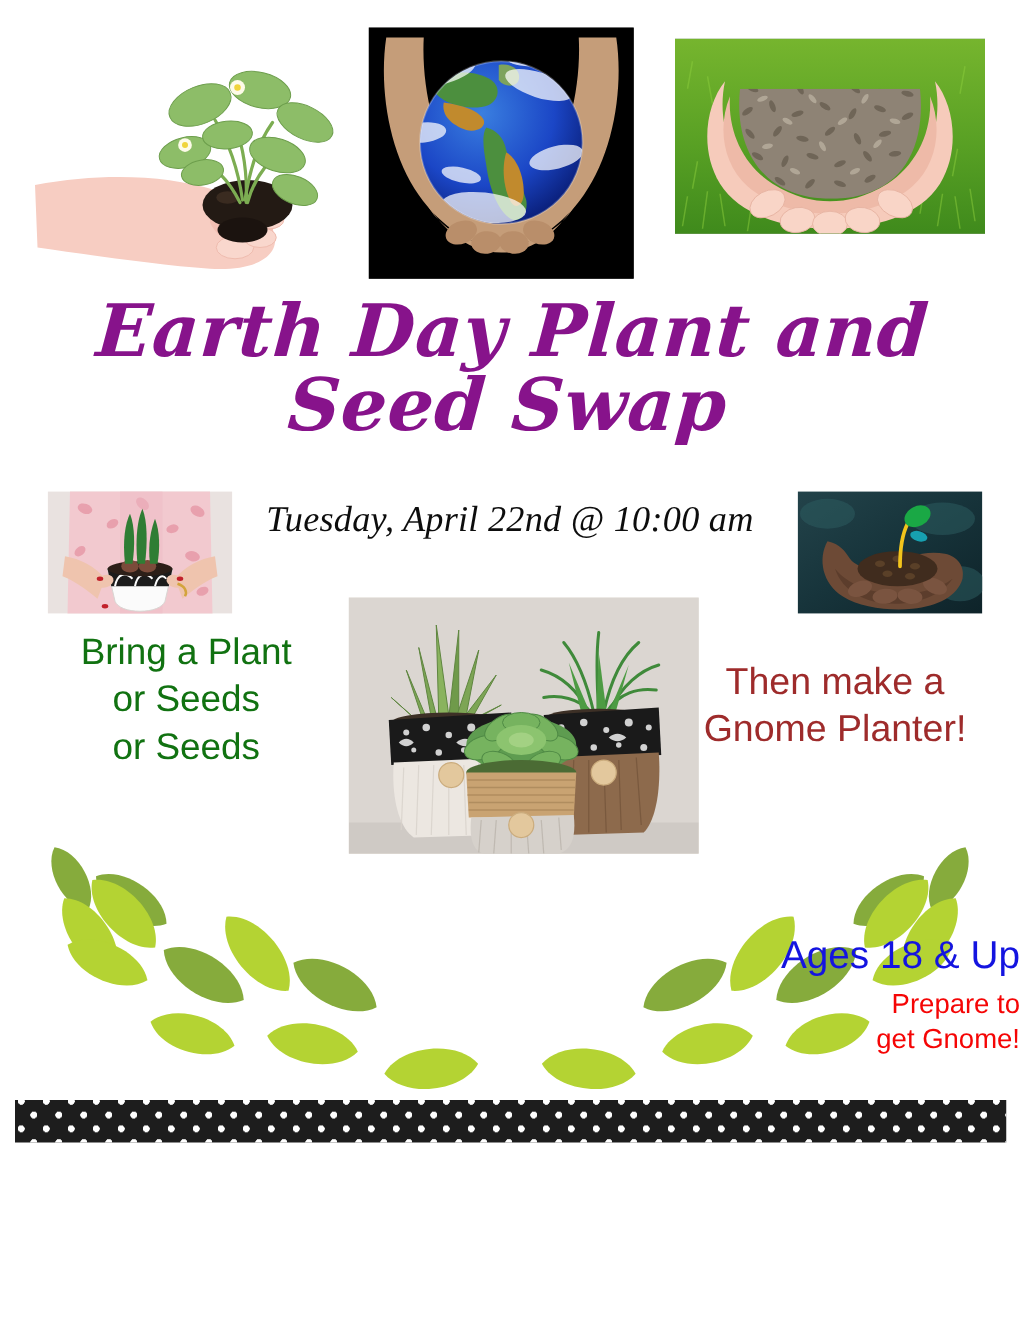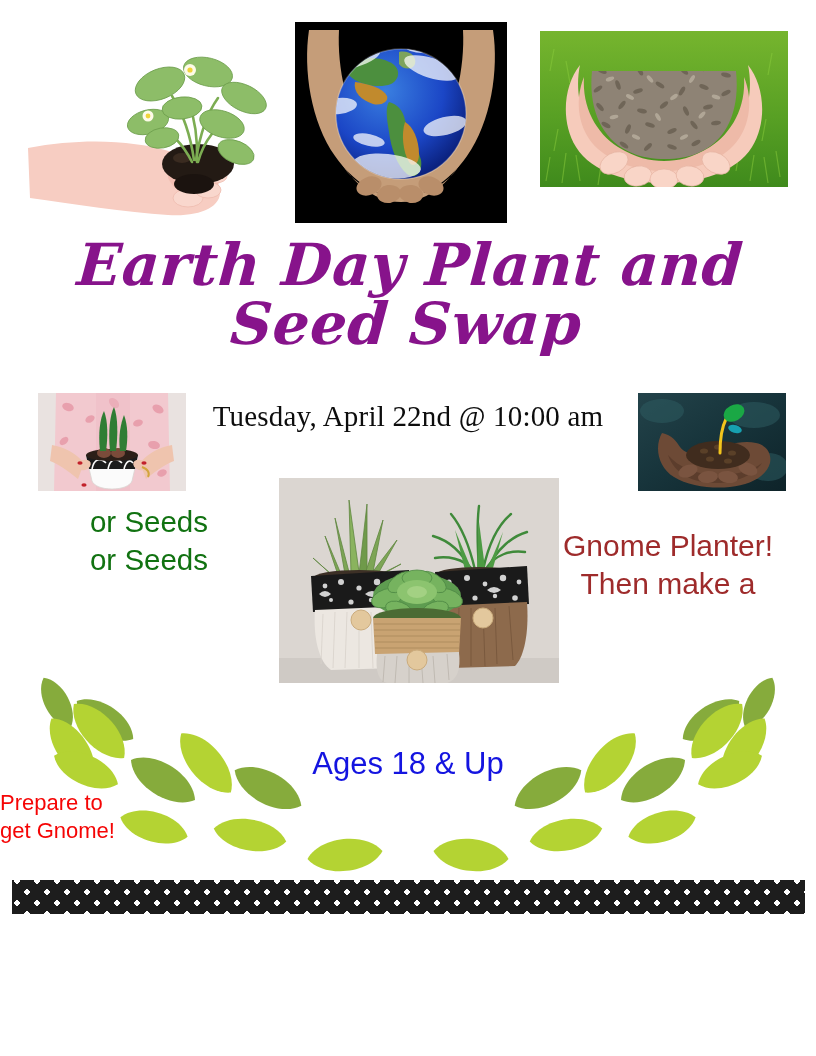--- a/index.html
+++ b/index.html
@@ -57,20 +57,21 @@
   #title-block .l2 { display:block; }
 
   
   #date-line {
     left: 0; right: 0; top: 400px;
     text-align: center;
     font-family: "Liberation Serif", "DejaVu Serif", serif;
     font-size: 29px;
     color: #0d0d0d;
     letter-spacing: 0.2px;
+    font-style: italic;
   }
 
   
   #bring-take-text {
     left: 24px; top: 503px; width: 250px;
     text-align: center;
     color: #117211;
     font-size: 29.5px;
     line-height: 1.28;
     font-family: "Liberation Sans", sans-serif;
@@ -82,30 +83,30 @@
     text-align: center;
     color: #9e2b2b;
     font-size: 30px;
     line-height: 1.28;
     font-family: "Liberation Sans", sans-serif;
   }
 
   
   #ages-text {
     left: 0; right: 0; top: 746px;
-    text-align: center;
+    text-align: right;
     color: #1414e0;
     font-size: 31px;
     font-family: "Liberation Sans", sans-serif;
   }
 
   
   #prepare-text {
     left: 0; right: 0; top: 789px;
-    text-align: left;
+    text-align: right;
     color: #f50505;
     font-size: 22px;
     line-height: 1.28;
     font-family: "Liberation Sans", sans-serif;
   }
 
   
   #leaf-wreath { left:0; top:0; width:816px; height:1056px; pointer-events:none; }
 
   
@@ -569,27 +570,28 @@
           <path d="M142 178 L144 205"></path>
             <path d="M154 178 L156 205"></path>
             <path d="M168 176 L170 202"></path>
         </g>
         <circle cx="138" cy="182" r="10" fill="#e3c89d" stroke="#cbac7d" stroke-width="1"></circle>
       </g>
     </svg>
   </div>
 
   <div class="abs" id="bring-take-text">
+    <div>Bring a Plant</div>
     <div>or Seeds</div>
     <div>or Seeds</div>
   </div>
 
   <div class="abs" id="gnome-text">
+    <div>Then make a</div>
     <div>Gnome Planter!</div>
-    <div>Then make a</div>
   </div>
 
   <svg class="abs" id="leaf-wreath" viewBox="0 0 816 1056" aria-hidden="true">
     <defs>
 
       <g id="leafShape">
         <path d="M -46 0 C -28 -26 28 -26 46 0 C 28 26 -28 26 -46 0 Z"></path>
       </g>
     </defs>
 

